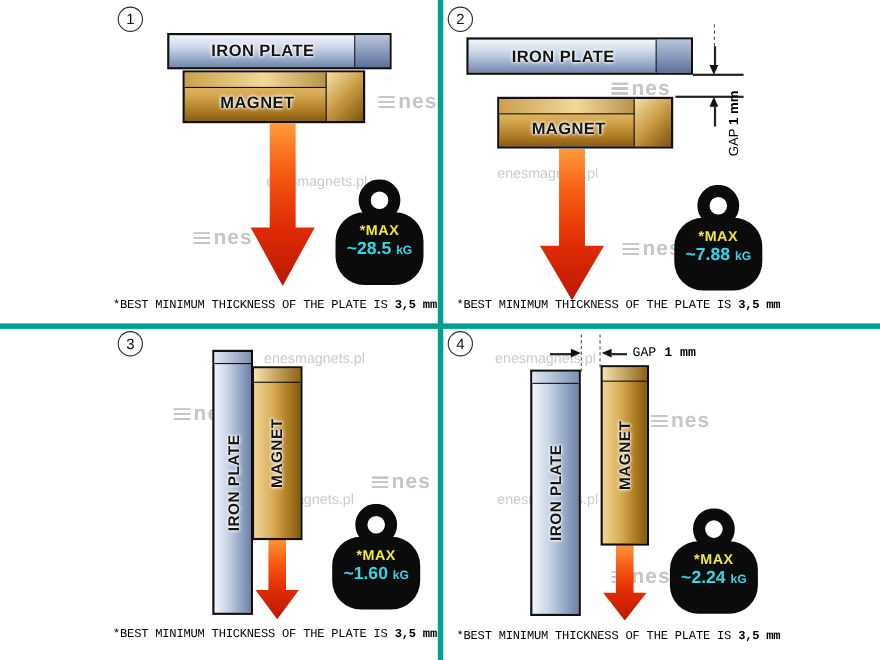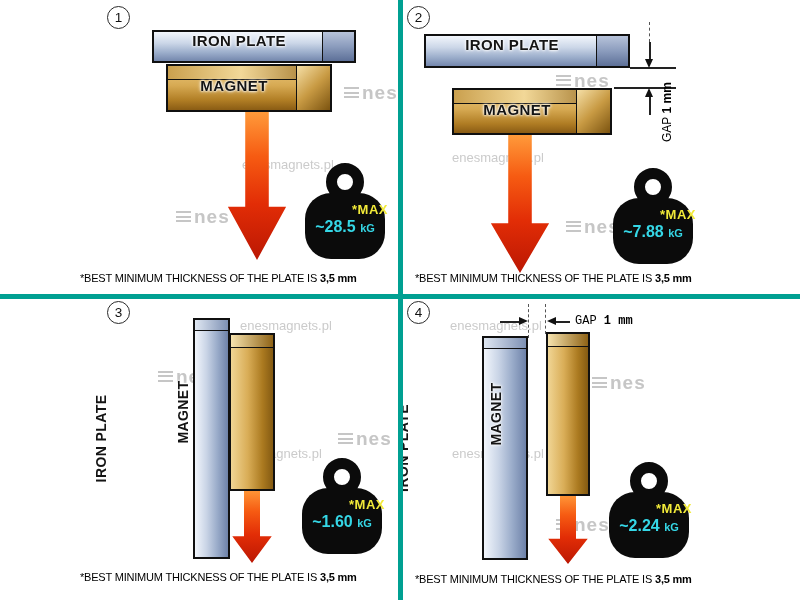--- a/index.html
+++ b/index.html
@@ -12,21 +12,21 @@
   .divider-v { position:absolute; left:398px; top:0; width:5px; height:600px; background:#00A092; z-index:6; }
   .divider-h { position:absolute; left:0; top:294px; width:800px; height:5px; background:#00A092; z-index:6; }
 
   
   .num-circle {
     position:absolute; width:23px; height:23px; border:1.6px solid #2a2a2a; border-radius:50%;
     display:flex; align-items:center; justify-content:center; font-size:13.5px; color:#111; z-index:3;
   }
 
   
-  .block { position:absolute; border:2px solid #101010; display:flex; justify-content:center; z-index:2; }
+  .block { position:absolute; border:2px solid #101010; display:flex; align-items:center; justify-content:center; z-index:2; }
   .plate-h { background:linear-gradient(180deg,#f2f6fc 0%,#ccd7e8 38%,#9dafcc 70%,#7487ad 100%); }
   .plate-h::after { content:""; position:absolute; top:0; right:0; bottom:0; width:31px;
     border-left:1.6px solid #101010; background:linear-gradient(180deg,#b7c3da 0%,#8b9cbd 50%,#5d7098 100%); }
   .plate-h .block-label { margin-right:30px; position:relative; z-index:1; }
   .magnet-h { background:linear-gradient(180deg,#edca7e 0%,#d6a952 45%,#b07d24 78%,#8a5c14 100%); }
   .magnet-h::before { content:""; position:absolute; top:0; left:0; right:0; height:13px;
     border-bottom:1.6px solid #101010; background:linear-gradient(90deg,#caa04e 0%,#f2d898 45%,#93661a 100%); }
   .magnet-h::after { content:""; position:absolute; top:0; right:0; bottom:0; width:33px;
     border-left:1.6px solid #101010; background:linear-gradient(135deg,#f5dfa6 0%,#c89a43 50%,#7c5410 100%); }
   .magnet-h .block-label { margin-right:30px; margin-top:11px; position:relative; z-index:1; }
@@ -45,29 +45,29 @@
   
   .arrow {
     position:absolute; z-index:1;
     clip-path:polygon(31% 0,69% 0,69% 64%,97% 64%,50% 100%,3% 64%,31% 64%);
     background:linear-gradient(180deg,#ff9a3a 0%,#f65b12 30%,#e22d06 62%,#bb1703 100%);
   }
 
   
   .kettlebell { position:absolute; width:86px; height:100px; z-index:3; }
   .kettlebell svg { width:100%; height:100%; display:block; }
-  .kb-max { position:absolute; left:0; right:0; top:39px; text-align:right; color:#F2EA39;
+  .kb-max { position:absolute; left:0; right:0; top:39px; text-align:center; color:#F2EA39;
     font-weight:bold; font-size:13px; letter-spacing:.5px; }
   .kb-value { position:absolute; left:0; right:0; top:55px; text-align:center; color:#35D7E6;
     font-weight:bold; font-size:16px; white-space:nowrap; }
   .kb-unit { font-size:11px;margin-top:36px; }
 
   
-  .footnote { position:absolute; text-align:left; font-size:11px; color:#000;
-    letter-spacing:-.2px; z-index:2; white-space:nowrap; }
+  .footnote { position:absolute; text-align:center; font-size:11px; color:#000;
+    letter-spacing:-.2px; z-index:2; white-space:nowrap;font-family:Liberation Mono, monospace; }
 
   
   .dash-v { position:absolute; width:0; border-left:1.4px dashed #555; z-index:4; }
   .dim-ext { position:absolute; height:1.5px; background:#222; z-index:4; }
   .dim-stem { position:absolute; width:1.5px; background:#222; z-index:4; }
   .ah { position:absolute; width:0; height:0; z-index:4; }
   .ah.down  { border-left:4.5px solid transparent; border-right:4.5px solid transparent; border-top:9px solid #111; }
   .ah.up    { border-left:4.5px solid transparent; border-right:4.5px solid transparent; border-bottom:9px solid #111; }
   .ah.left  { border-top:4.5px solid transparent; border-bottom:4.5px solid transparent; border-right:9px solid #111; }
   .ah.right { border-top:4.5px solid transparent; border-bottom:4.5px solid transparent; border-left:9px solid #111; }

